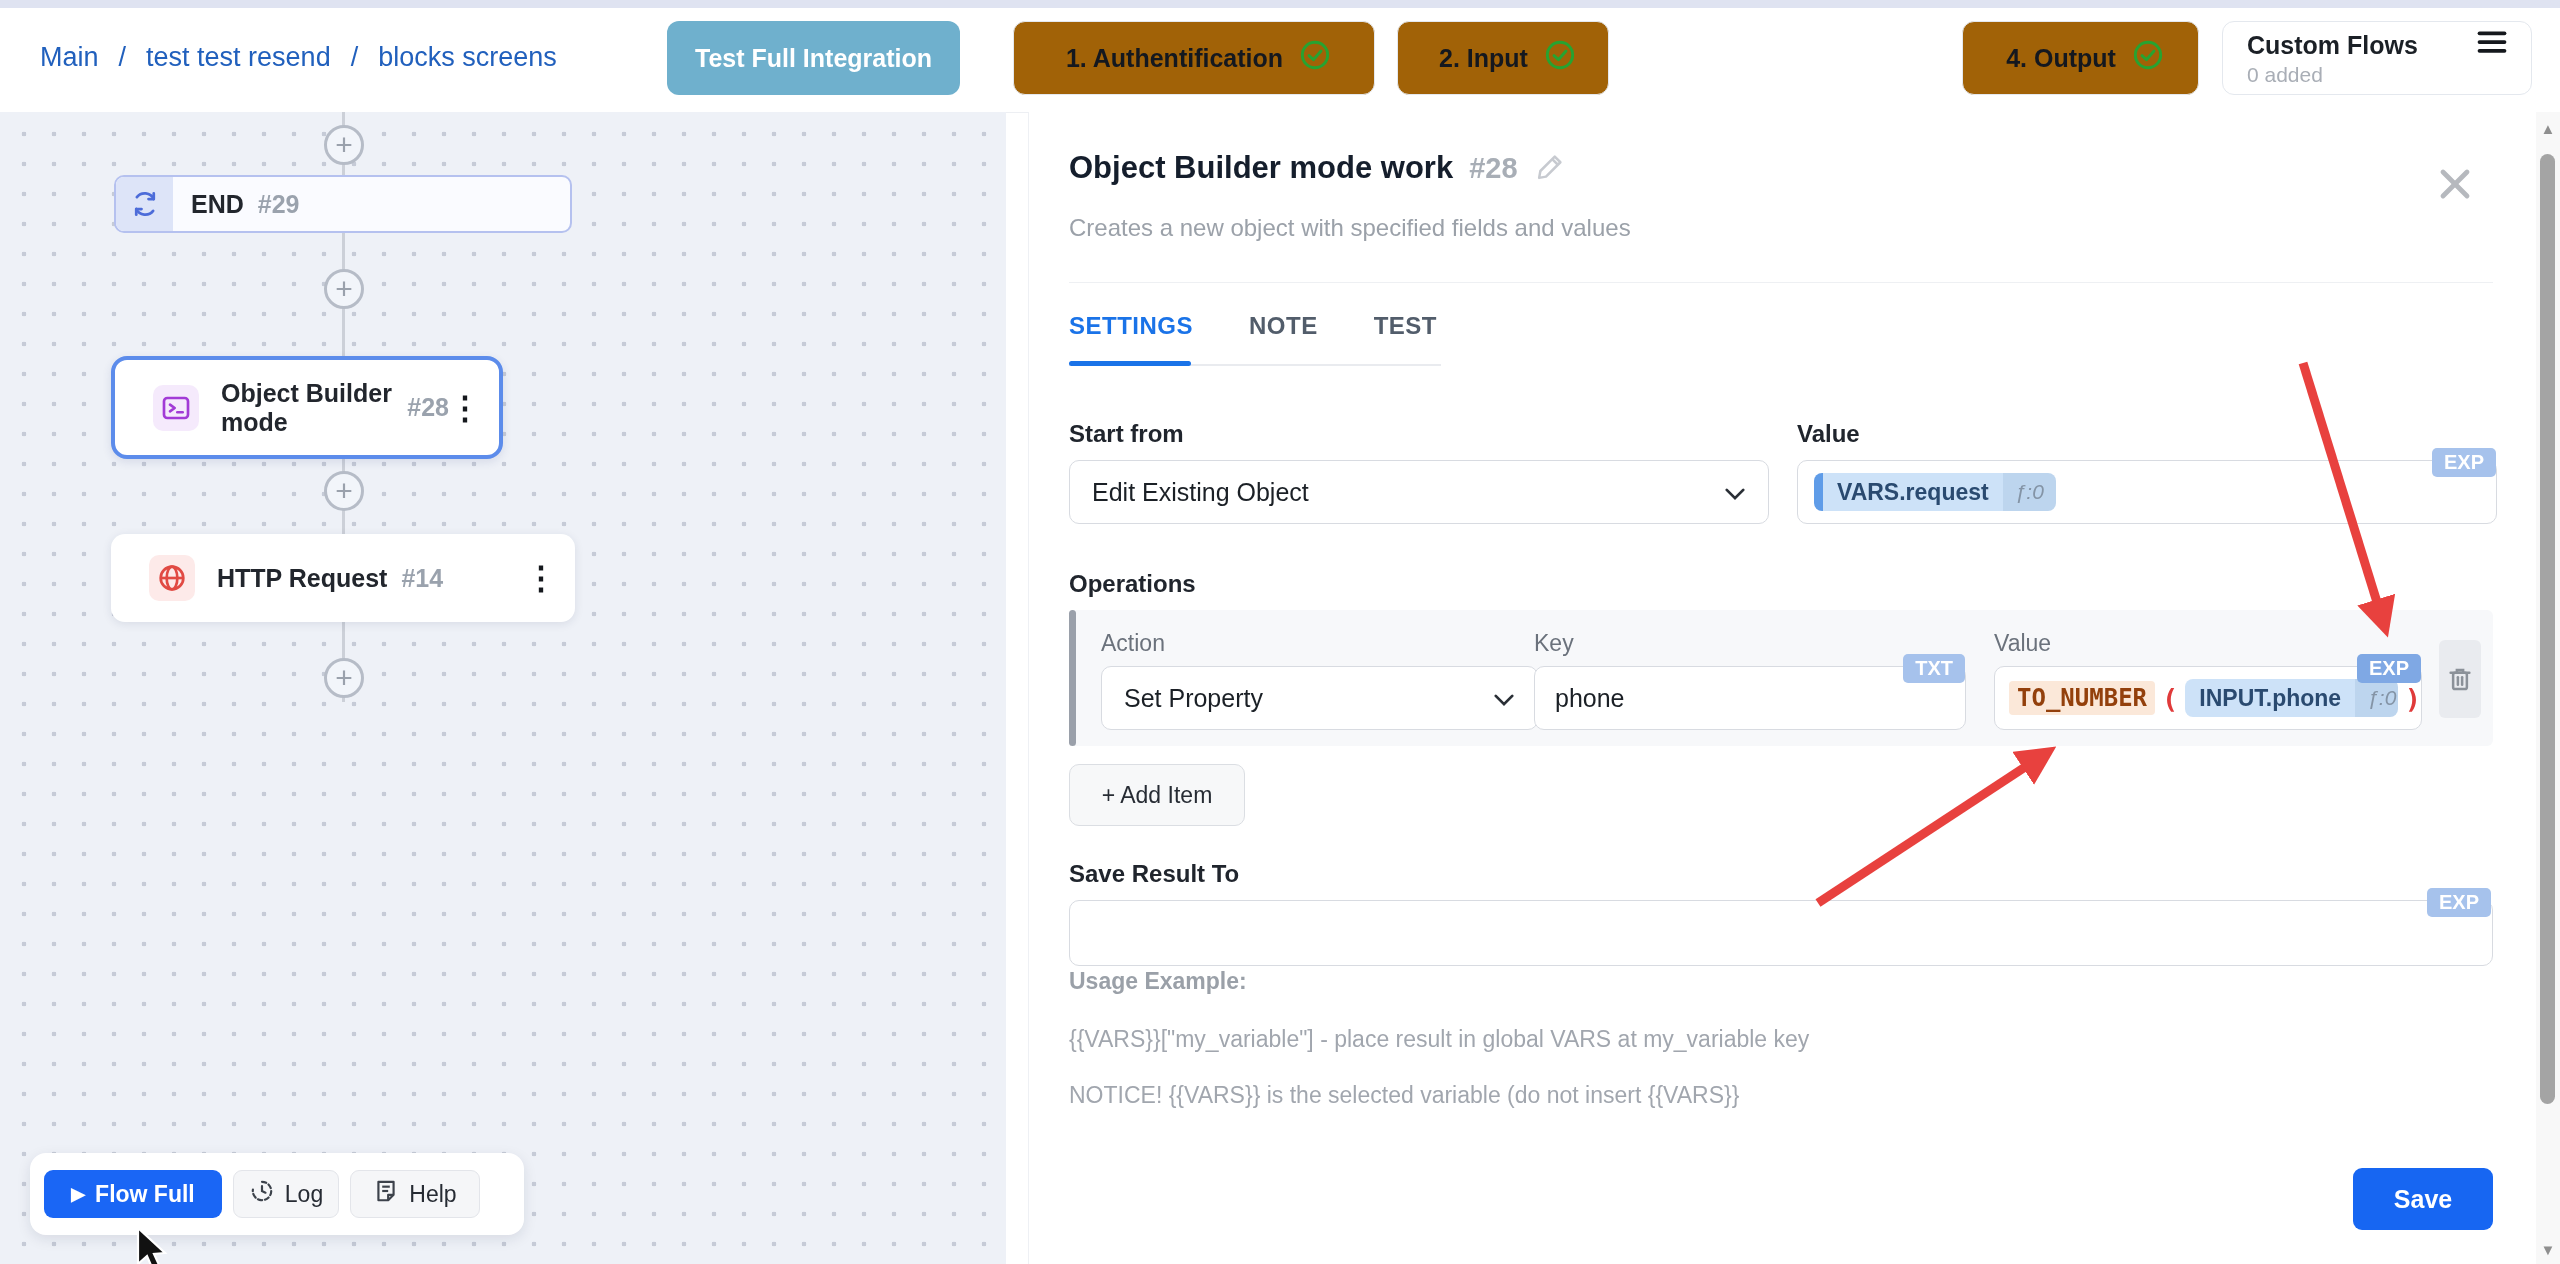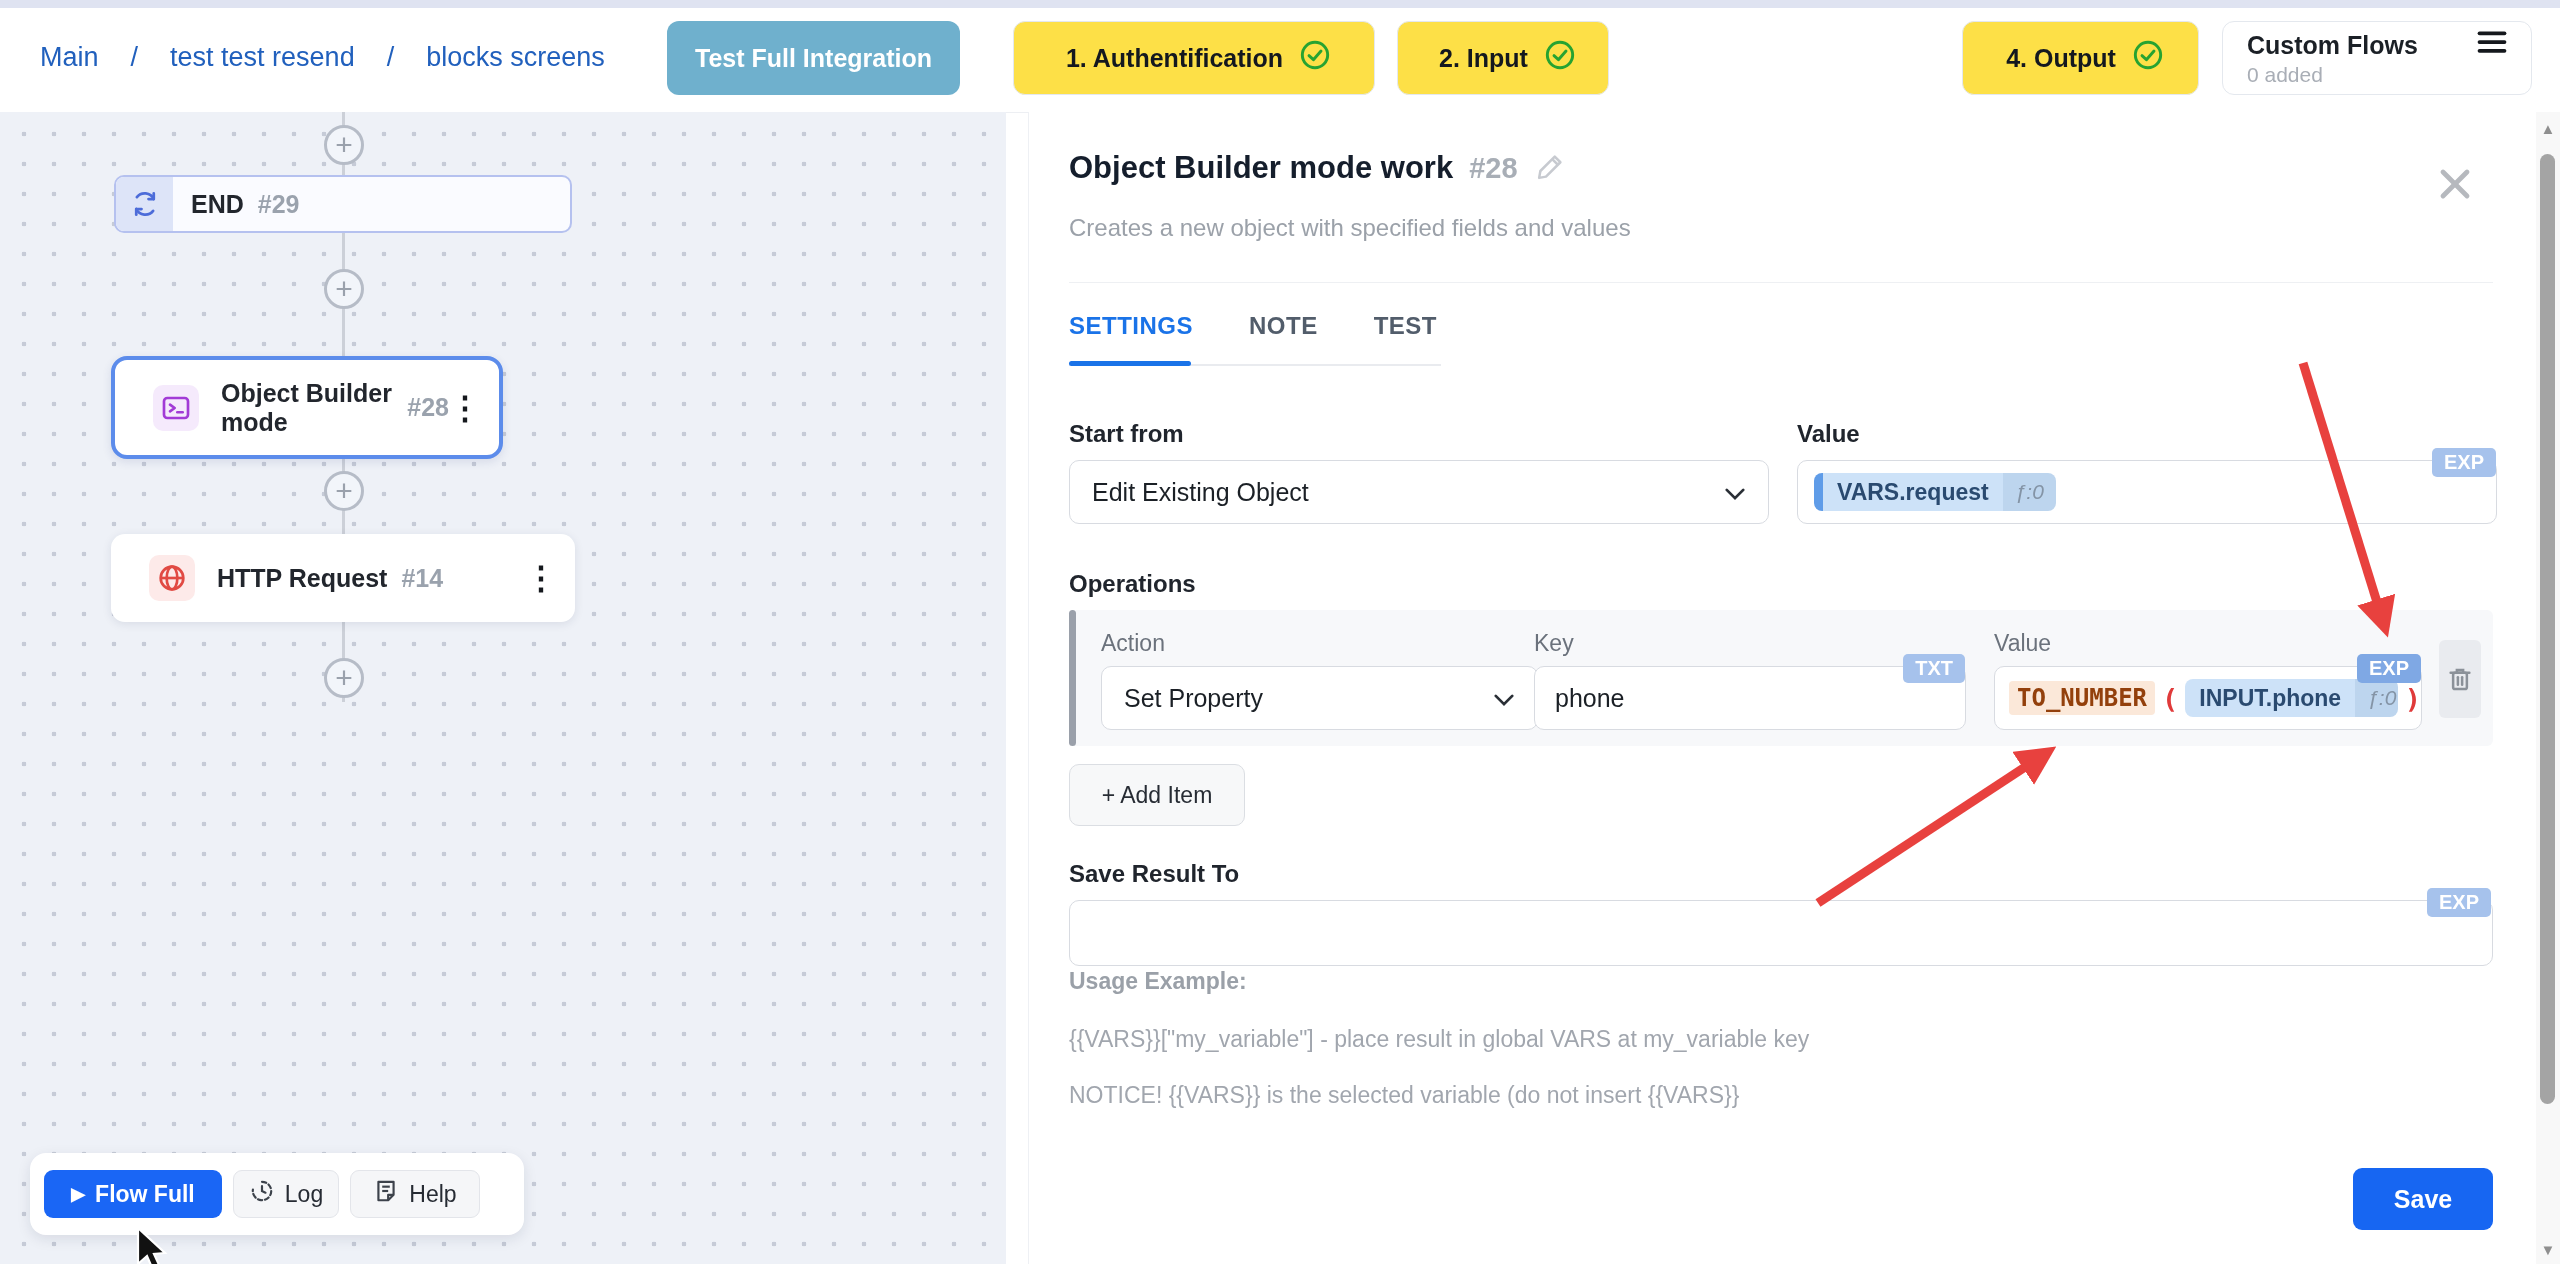--- a/index.html
+++ b/index.html
@@ -1,27 +1,27 @@
 <!DOCTYPE html>
 <html><head>
 <meta charset="utf-8">
 <style>
   html,body{margin:0;padding:0;background:#fff;}
   #root{position:relative;width:2560px;height:1264px;overflow:hidden;background:#fff;
         font-family:"Liberation Sans",sans-serif;color:#1b2026;}
   
   #topstrip{position:absolute;left:0;top:0;width:100%;height:8px;background:#dfe3f1;}
   #header{position:absolute;left:0;top:8px;width:100%;height:104px;background:#fff;border-bottom:1px solid #edeff3;}
-  .crumb{position:absolute;left:40px;top:34px;font-size:27px;color:#2160bd;display:flex;gap:32px;align-items:flex-start;}
+  .crumb{position:absolute;left:40px;top:34px;font-size:27px;color:#2160bd;display:flex;gap:20px;align-items:flex-start;}
   .crumb .sep{color:#2160bd;}
   .crumb span{cursor:pointer;}
   .hbtn{position:absolute;top:13px;height:74px;box-sizing:border-box;display:flex;align-items:center;justify-content:center;
         border-radius:12px;font-weight:700;font-size:25px;}
   #btn-tfi{left:667px;width:293px;background:#6fb0cd;color:#fff;}
-  .stepcard{background:#fde047;border:1.5px solid #e4e8ee;color:#14181f;gap:16px;padding-left:9px;}
+  .stepcard{background:#a16207;border:1.5px solid #e4e8ee;color:#14181f;gap:16px;padding-left:9px;}
   .stepcard.active{border:2px solid #2d6ce0;}
   #cflows{left:2222px;width:310px;background:#fff;border:1.5px solid #e4e8ee;flex-direction:column;align-items:flex-start;
           justify-content:center;padding:0 24px;gap:2px;}
   #cflows .row1{display:flex;align-items:center;justify-content:space-between;width:100%;}
   #cflows .sub{font-weight:400;font-size:21px;color:#a9aeb6;}
   
   #canvas{position:absolute;left:0;top:112px;width:1006px;height:1152px;background-color:#eef1f7;
           background-image:radial-gradient(circle,#c6cbd7 2.2px,transparent 2.6px);background-size:30px 30px;background-position:9px 7px;}
   #vline{position:absolute;left:342px;top:0;width:3px;height:590px;background:#ccd0d8;}
   .plus{position:absolute;left:324px;width:40px;height:40px;border-radius:50%;background:#f2f5fa;border:3px solid #b6bcc7;

